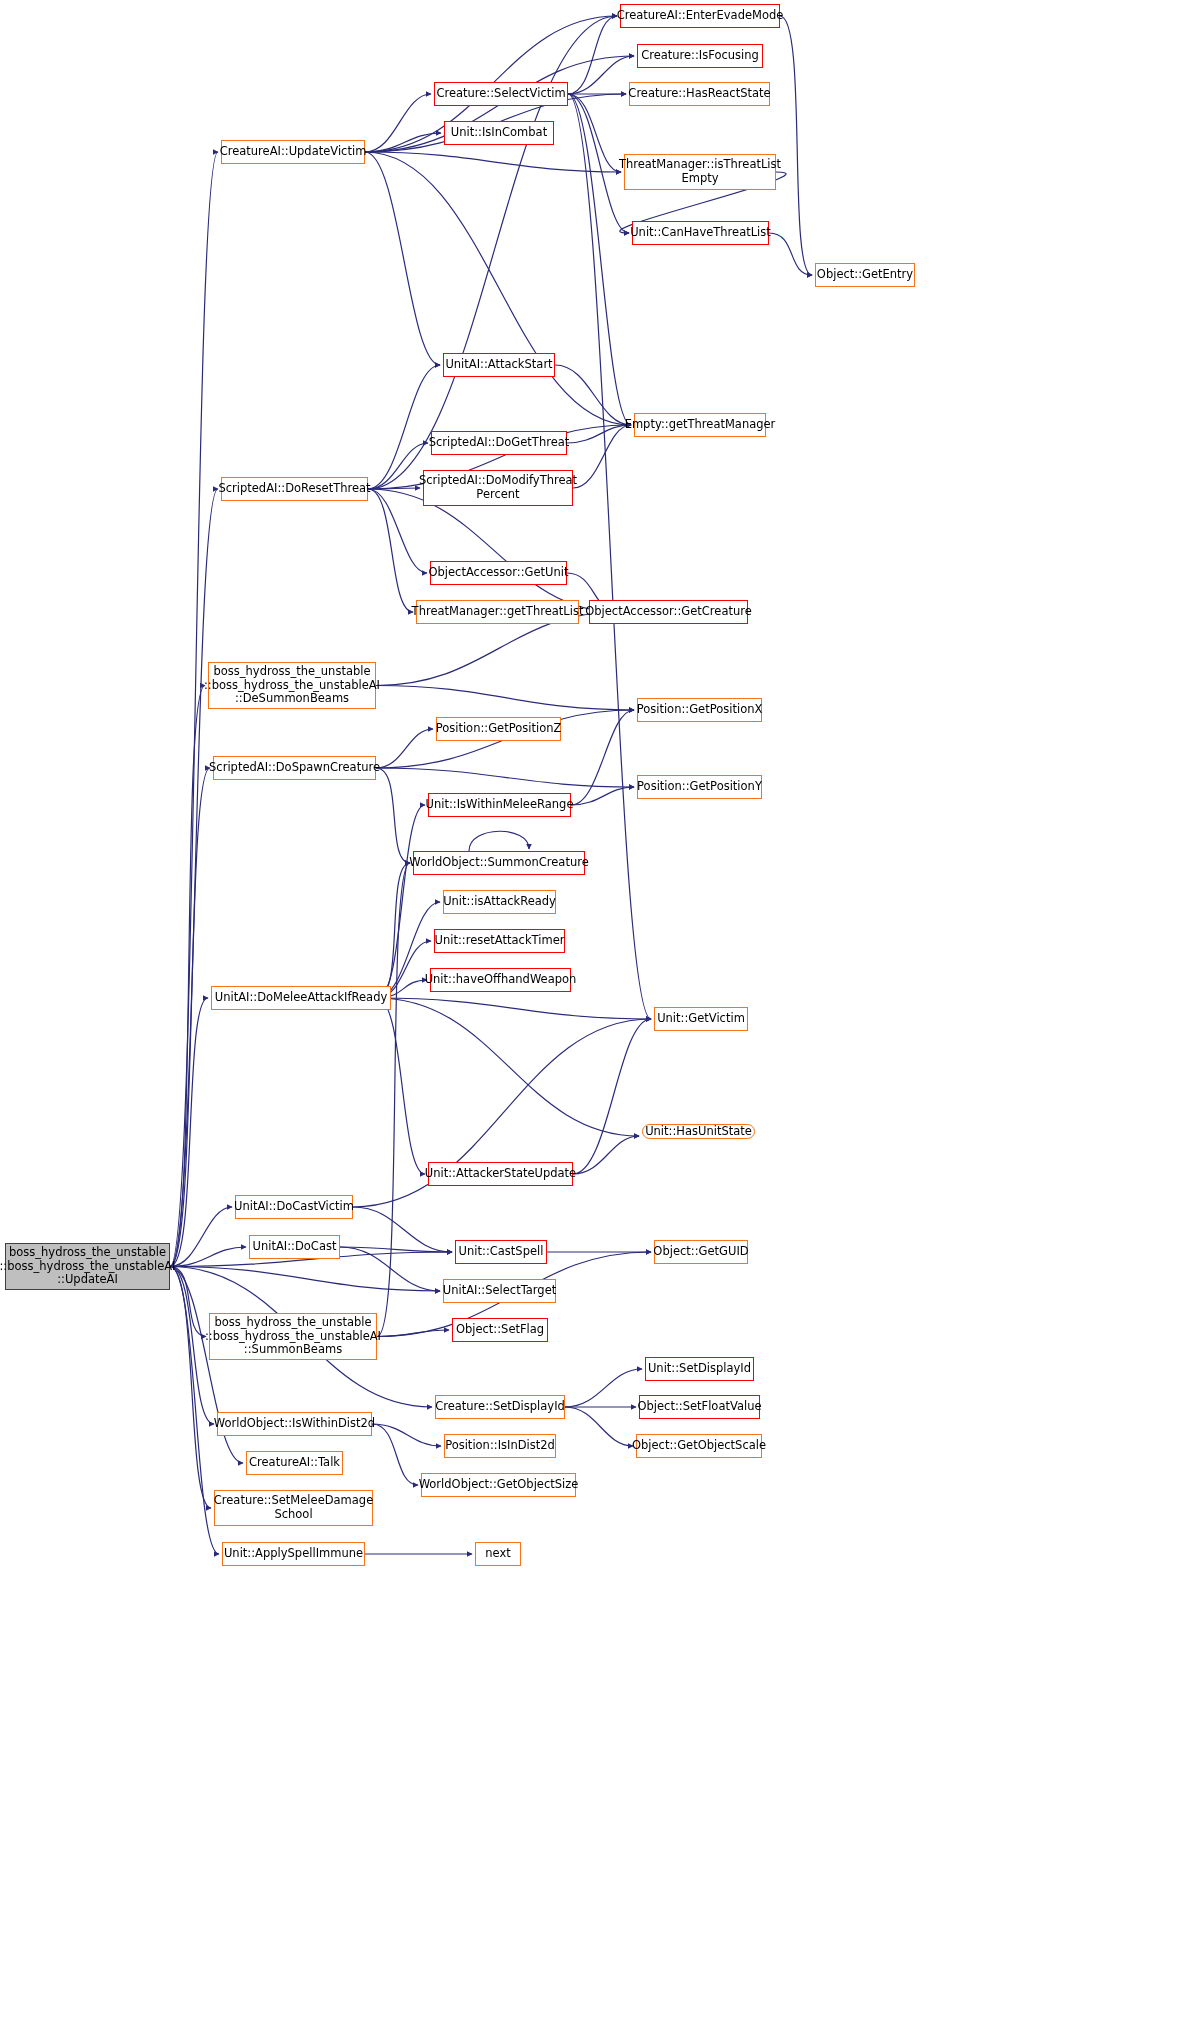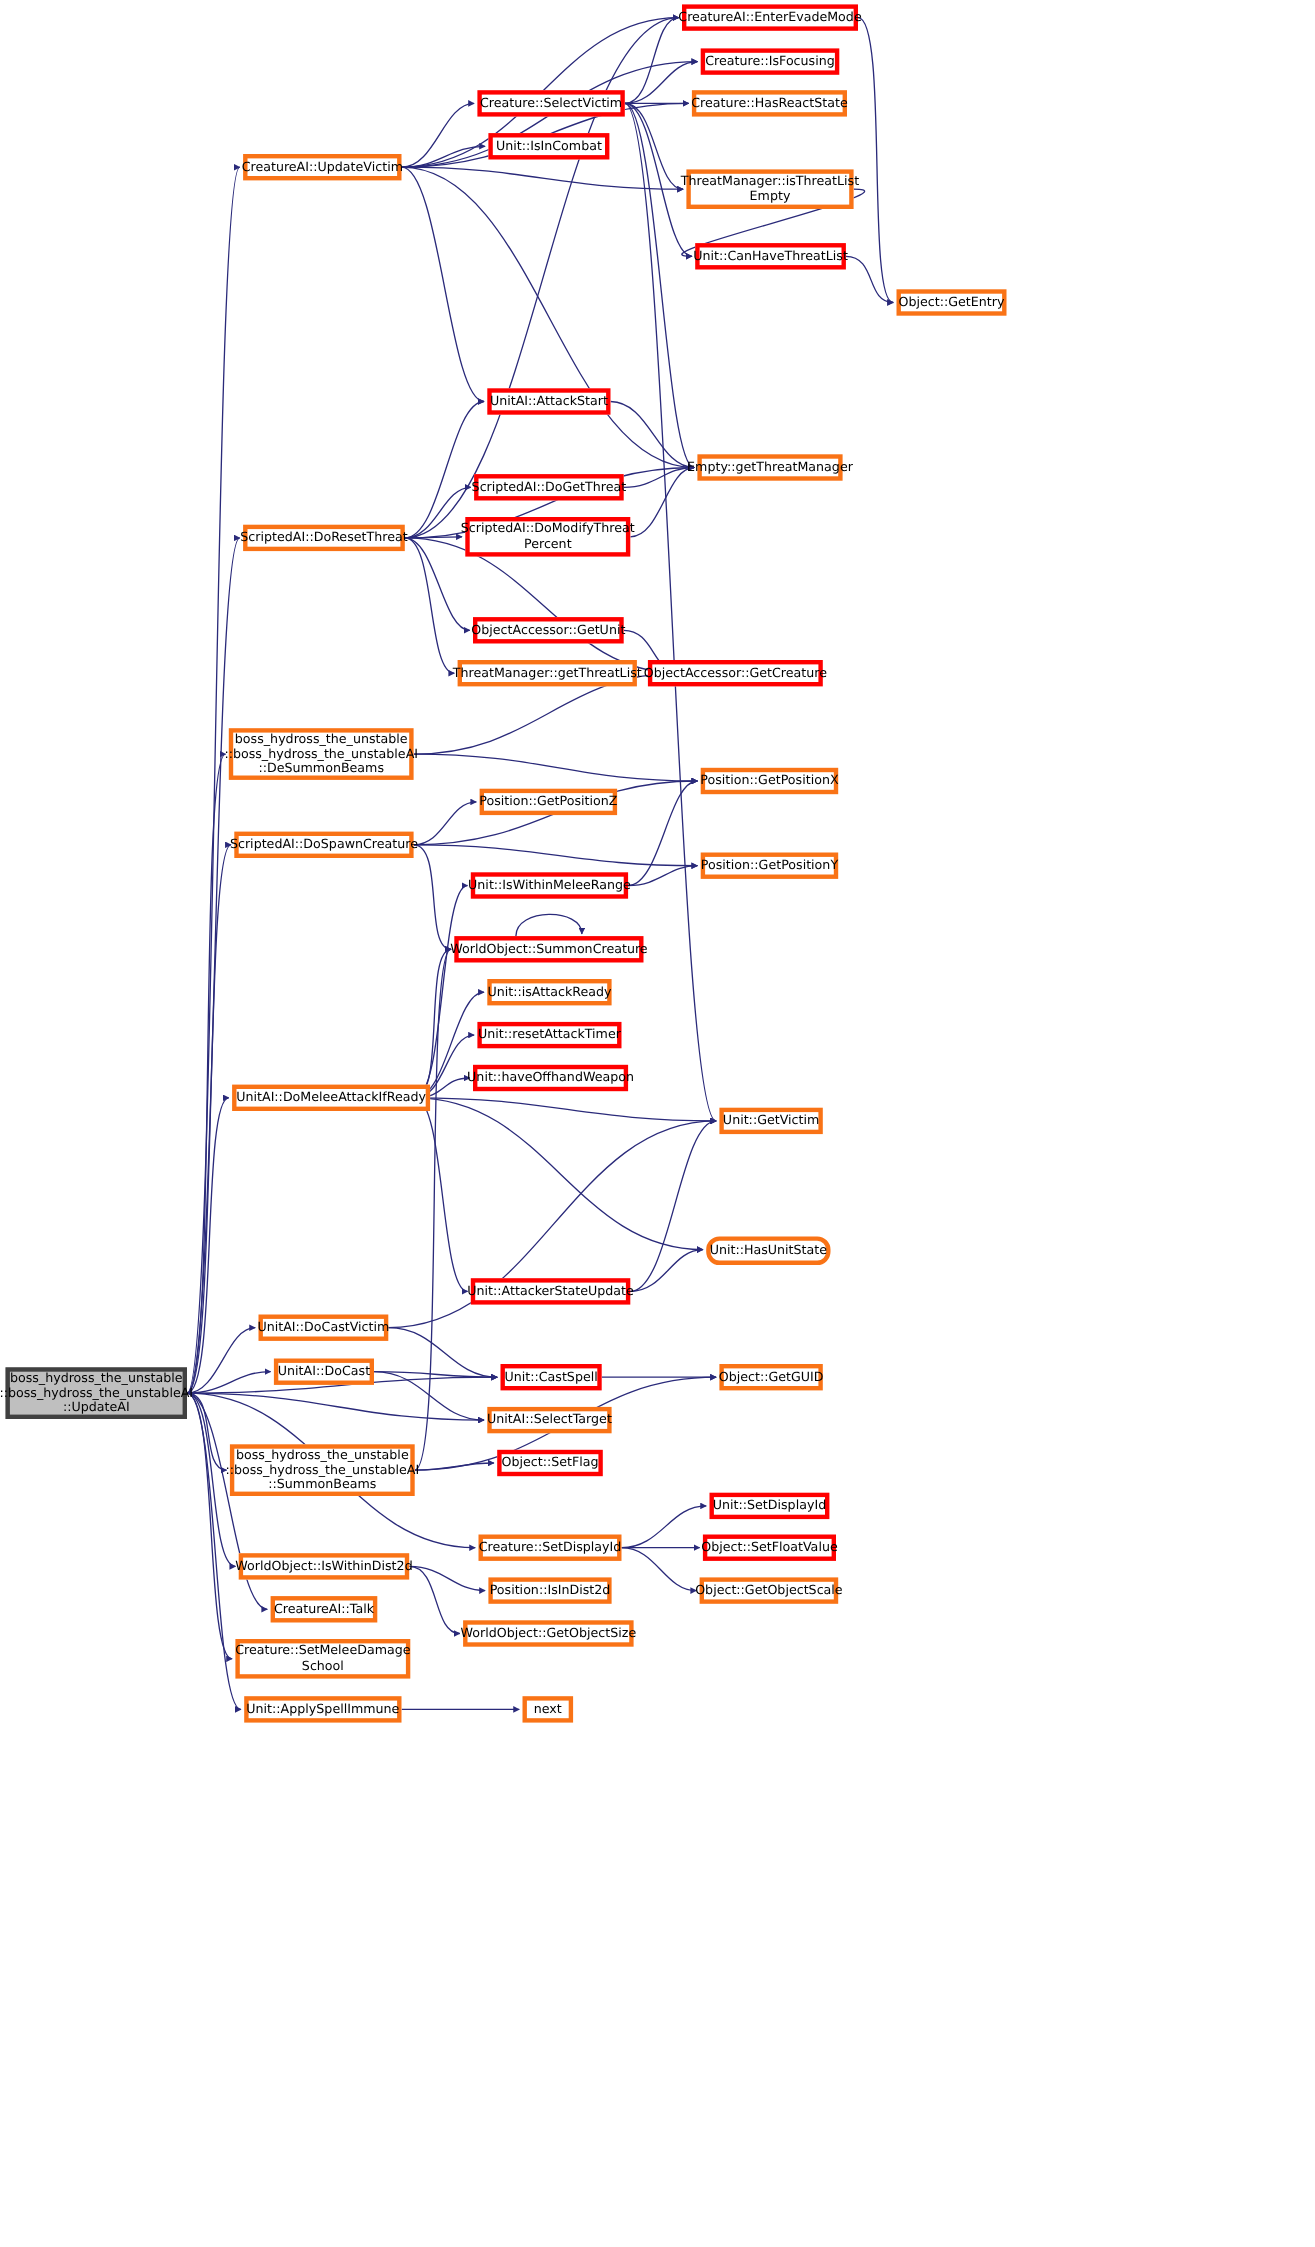--- a/index.html
+++ b/index.html
@@ -20,21 +20,21 @@
     left: 0;
     top: 0;
     width: 1195px;
     height: 2043px;
     pointer-events: none;
   }
   .node {
     position: absolute;
     box-sizing: border-box;
     background: #ffffff;
-    border: 4px solid #f97316;
+    border: 1px solid #f97316;
     display: flex;
     align-items: center;
     justify-content: center;
     text-align: center;
     font-size: 11.5px;
     line-height: 1.18;
     color: #000000;
     white-space: pre-line;
     padding: 1px 2px;
     z-index: 5;
@@ -164,21 +164,21 @@
     <div class="node" style="left: 436px; top: 717px; width: 125px; height: 24px;">Position::GetPositionZ</div>
     <div class="node" style="left: 213px; top: 756px; width: 163px; height: 24px;">ScriptedAI::DoSpawnCreature</div>
     <div class="node" style="left: 637px; top: 775px; width: 125px; height: 24px;">Position::GetPositionY</div>
     <div class="node red" style="left: 428px; top: 793px; width: 143px; height: 24px;">Unit::IsWithinMeleeRange</div>
     <div class="node red" style="left: 413px; top: 851px; width: 172px; height: 24px;">WorldObject::SummonCreature</div>
     <div class="node" style="left: 443px; top: 890px; width: 113px; height: 24px;">Unit::isAttackReady</div>
     <div class="node red" style="left: 434px; top: 929px; width: 131px; height: 24px;">Unit::resetAttackTimer</div>
     <div class="node red" style="left: 430px; top: 968px; width: 141px; height: 24px;">Unit::haveOffhandWeapon</div>
     <div class="node" style="left: 211px; top: 986px; width: 180px; height: 24px;">UnitAI::DoMeleeAttackIfReady</div>
     <div class="node" style="left: 654px; top: 1007px; width: 94px; height: 24px;">Unit::GetVictim</div>
-    <div class="node" style="left: 642px; top: 1124px; width: 113px; height: 26px; border-radius: 12px;">Unit::HasUnitState</div>
+    <div class="node" style="left: 642px; top: 1124px; width: 113px; height: 15px; border-radius: 12px;">Unit::HasUnitState</div>
     <div class="node red" style="left: 428px; top: 1162px; width: 145px; height: 24px;">Unit::AttackerStateUpdate</div>
     <div class="node" style="left: 235px; top: 1195px; width: 118px; height: 24px;">UnitAI::DoCastVictim</div>
     <div class="node" style="left: 654px; top: 1240px; width: 94px; height: 24px;">Object::GetGUID</div>
     <div class="node" style="left: 249px; top: 1235px; width: 91px; height: 24px;">UnitAI::DoCast</div>
     <div class="node red" style="left: 455px; top: 1240px; width: 92px; height: 24px;">Unit::CastSpell</div>
     <div class="node" style="left: 443px; top: 1279px; width: 113px; height: 24px;">UnitAI::SelectTarget</div>
     <div class="node root" style="left: 5px; top: 1243px; width: 165px; height: 47px;">boss_hydross_the_unstable
 ::boss_hydross_the_unstableAI
 ::UpdateAI</div>
     <div class="node" style="left: 209px; top: 1313px; width: 168px; height: 47px;">boss_hydross_the_unstable

